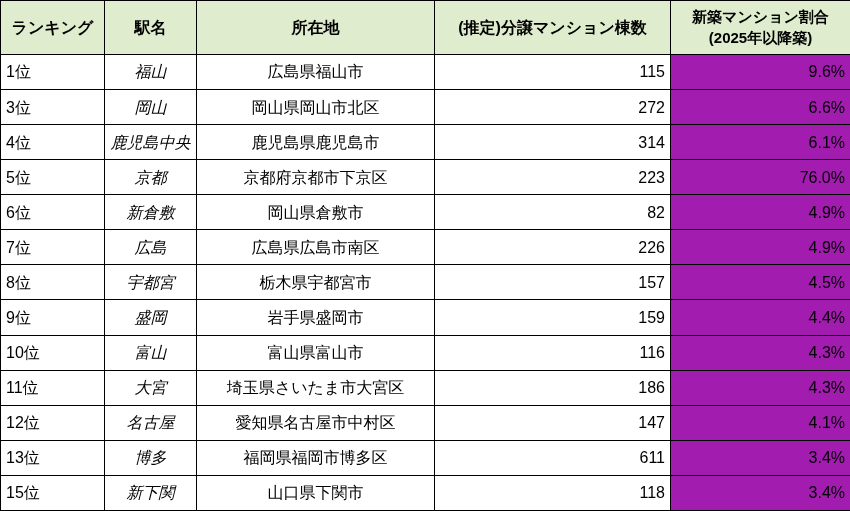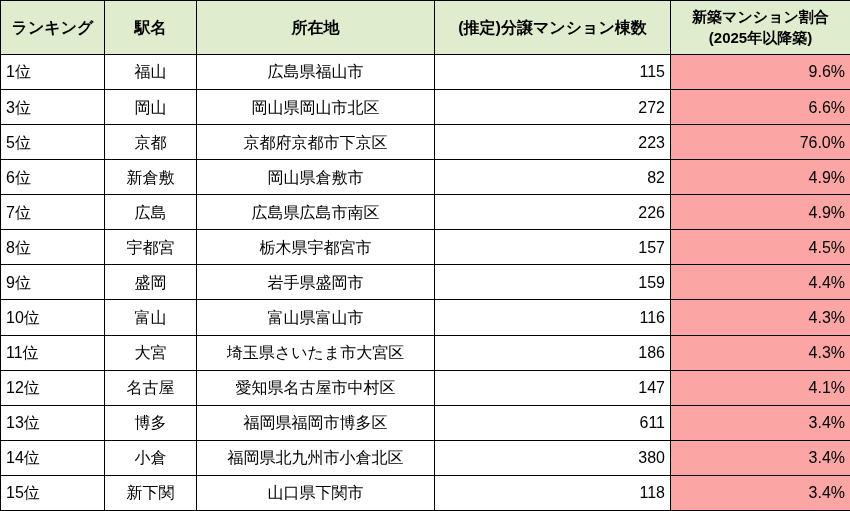--- a/index.html
+++ b/index.html
@@ -46,24 +46,24 @@
   }
   thead th.th-ratio {
     line-height: 1.35;
     font-size: 15px;
   }
   thead th .ratio-line1 { display: block; }
   thead th .ratio-line2 { display: block; }
 
   tbody tr { height: 30.5px; margin-left: 36px; }
   td.cell-rank     { text-align: left;   padding-left: 4px; }
-  td.cell-station  { text-align: center; }
+  td.cell-station  { text-align: center; font-style: italic; }
   td.cell-location { text-align: center; font-family: Liberation Serif, serif; }
   td.cell-count    { text-align: right;  padding-right: 6px; }
-  td.cell-ratio    { text-align: right;  padding-right: 6px; background: #fca5a5; }
+  td.cell-ratio    { text-align: right;  padding-right: 6px; background: #a21caf; }
 </style>
 </head>
 <body>
 
 <table class="ranking-table">
   <colgroup>
     <col class="col-rank">
     <col class="col-station">
     <col class="col-location">
     <col class="col-count">
@@ -88,20 +88,27 @@
         <td class="cell-location">広島県福山市</td>
         <td class="cell-count">115</td>
         <td class="cell-ratio">9.6%</td>
       </tr>
       <tr>
         <td class="cell-rank">3位</td>
         <td class="cell-station">岡山</td>
         <td class="cell-location">岡山県岡山市北区</td>
         <td class="cell-count">272</td>
         <td class="cell-ratio">6.6%</td>
+      </tr>
+      <tr>
+        <td class="cell-rank">4位</td>
+        <td class="cell-station">鹿児島中央</td>
+        <td class="cell-location">鹿児島県鹿児島市</td>
+        <td class="cell-count">314</td>
+        <td class="cell-ratio">6.1%</td>
       </tr>
       <tr>
         <td class="cell-rank">5位</td>
         <td class="cell-station">京都</td>
         <td class="cell-location">京都府京都市下京区</td>
         <td class="cell-count">223</td>
         <td class="cell-ratio">76.0%</td>
       </tr>
       <tr>
         <td class="cell-rank">6位</td>
@@ -153,27 +160,20 @@
         <td class="cell-ratio">4.1%</td>
       </tr>
       <tr>
         <td class="cell-rank">13位</td>
         <td class="cell-station">博多</td>
         <td class="cell-location">福岡県福岡市博多区</td>
         <td class="cell-count">611</td>
         <td class="cell-ratio">3.4%</td>
       </tr>
       <tr>
-        <td class="cell-rank">14位</td>
-        <td class="cell-station">小倉</td>
-        <td class="cell-location">福岡県北九州市小倉北区</td>
-        <td class="cell-count">380</td>
-        <td class="cell-ratio">3.4%</td>
-      </tr>
-      <tr>
         <td class="cell-rank">15位</td>
         <td class="cell-station">新下関</td>
         <td class="cell-location">山口県下関市</td>
         <td class="cell-count">118</td>
         <td class="cell-ratio">3.4%</td>
       </tr>
     </tbody>
 </table>
 
 </body></html>

